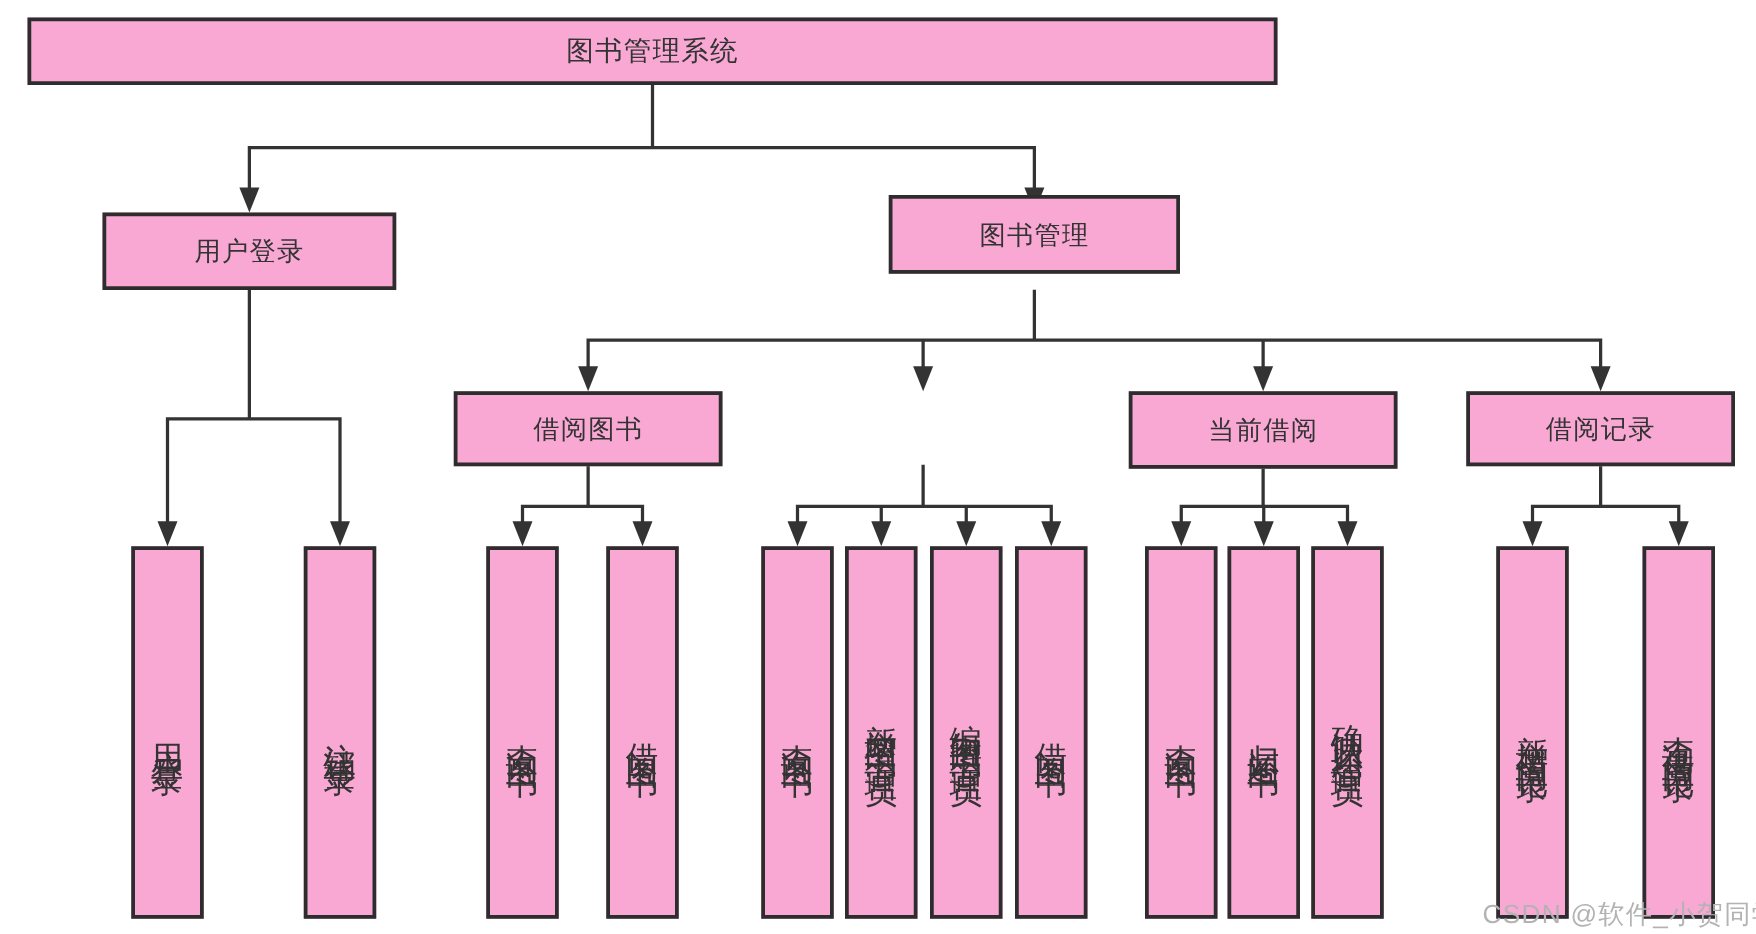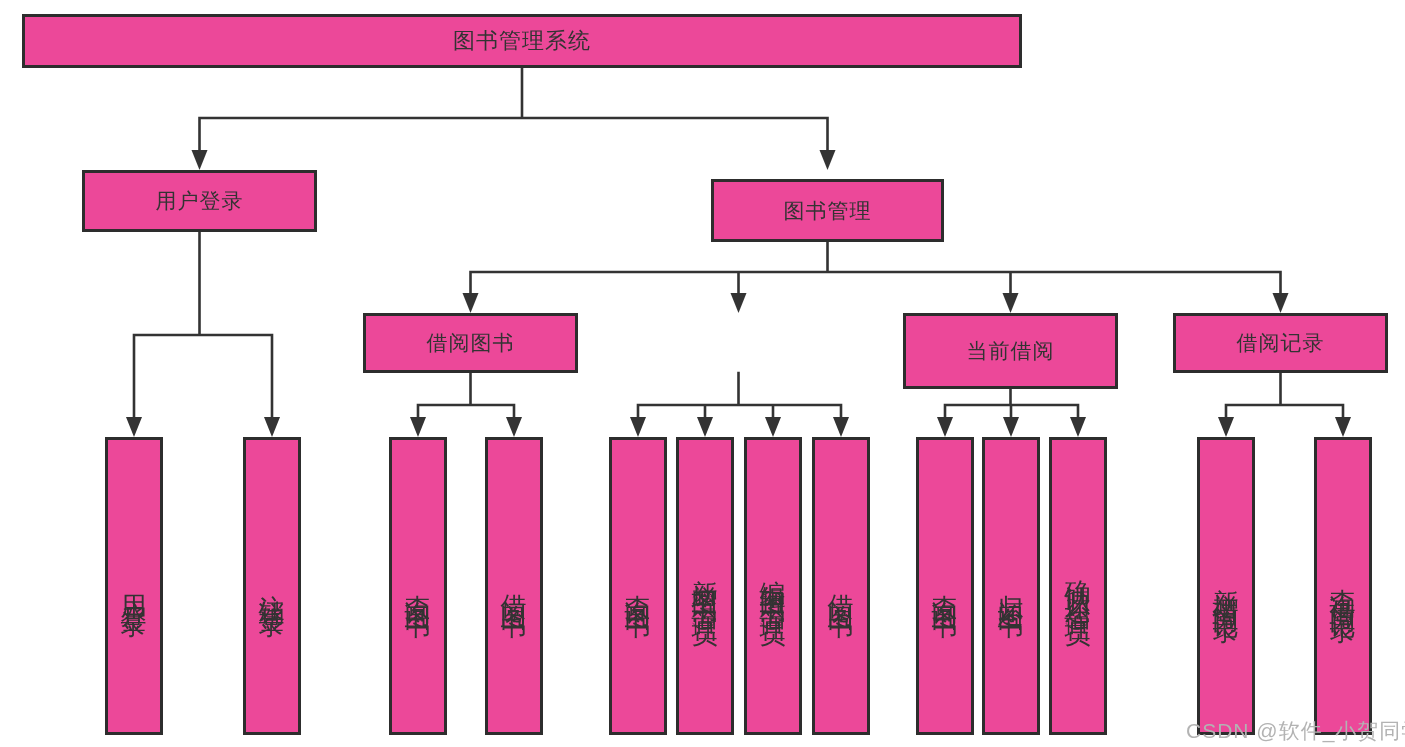--- a/index.html
+++ b/index.html
@@ -4,21 +4,21 @@
 <style>
   html,body{margin:0;padding:0;background:#ffffff;}
   .canvas{
     position:relative;width:1405px;height:747px;background:#ffffff;overflow:hidden;
     font-family:"Liberation Sans",sans-serif;
   }
   .connectors{position:absolute;left:0;top:0;z-index:1;}
   .connectors .ln{fill:none;stroke:#333333;stroke-width:2.6;stroke-linecap:square;}
   .connectors .ar{fill:#333333;stroke:none;}
   .node{
-    position:absolute;box-sizing:border-box;background:#ec4899;border:3px solid #2d2d2d;
+    position:absolute;box-sizing:border-box;background:#f9a8d4;border:3px solid #2d2d2d;
     display:flex;align-items:center;justify-content:center;z-index:2;
   }
   .hlabel{font-size:21px;color:#333333;letter-spacing:1px;white-space:nowrap;}
   .root .hlabel{font-size:22px;}
   .vlabel{
     writing-mode:vertical-rl;text-orientation:mixed;
     font-size:26px;letter-spacing:6px;color:#333333;line-height:1;white-space:nowrap;
   }
   .watermark{
     position:absolute;left:1186px;top:717px;z-index:3;
@@ -60,28 +60,28 @@
     <polygon class="ar" points="1335,417 1351,417 1343,437"></polygon>
   </svg>
 
   <div class="node root" style="left:22px;top:14px;width:1000px;height:54px">
     <span class="hlabel">图书管理系统</span>
   </div>
 
   <div class="node" style="left:82px;top:170px;width:235px;height:62px">
     <span class="hlabel">用户登录</span>
   </div>
-  <div class="node" style="left:711px;top:179px;width:233px;height:63px">
+  <div class="node" style="left:711px;top:156px;width:233px;height:63px">
     <span class="hlabel">图书管理</span>
   </div>
 
   <div class="node" style="left:363px;top:313px;width:215px;height:60px">
     <span class="hlabel">借阅图书</span>
   </div>
-  <div class="node" style="left:903px;top:313px;width:215px;height:76px">
+  <div class="node" style="left:903px;top:313px;width:215px;height:62px">
     <span class="hlabel">当前借阅</span>
   </div>
   <div class="node" style="left:1173px;top:313px;width:215px;height:60px">
     <span class="hlabel">借阅记录</span>
   </div>
 
   <div class="node" style="left:105px;top:437px;width:58px;height:298px">
     <span class="vlabel">用户登录</span>
   </div>
   <div class="node" style="left:243px;top:437px;width:58px;height:298px">

